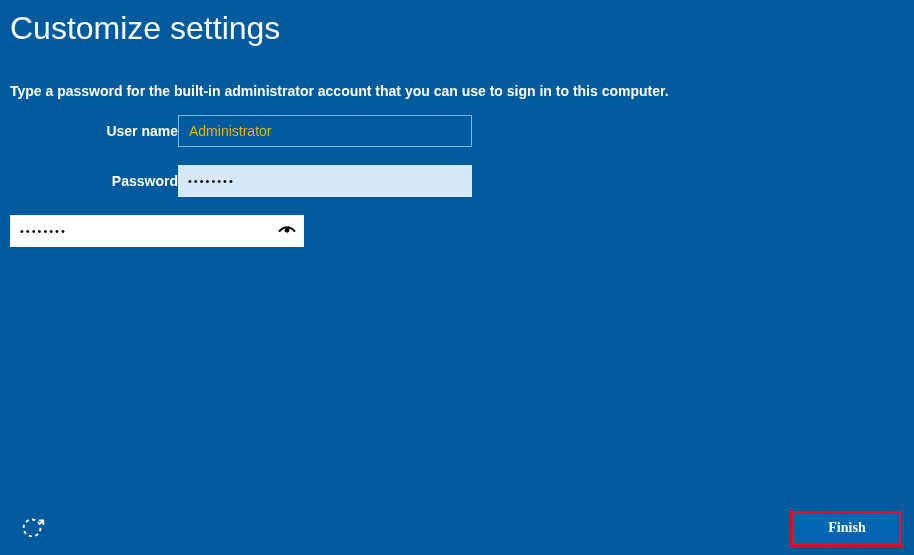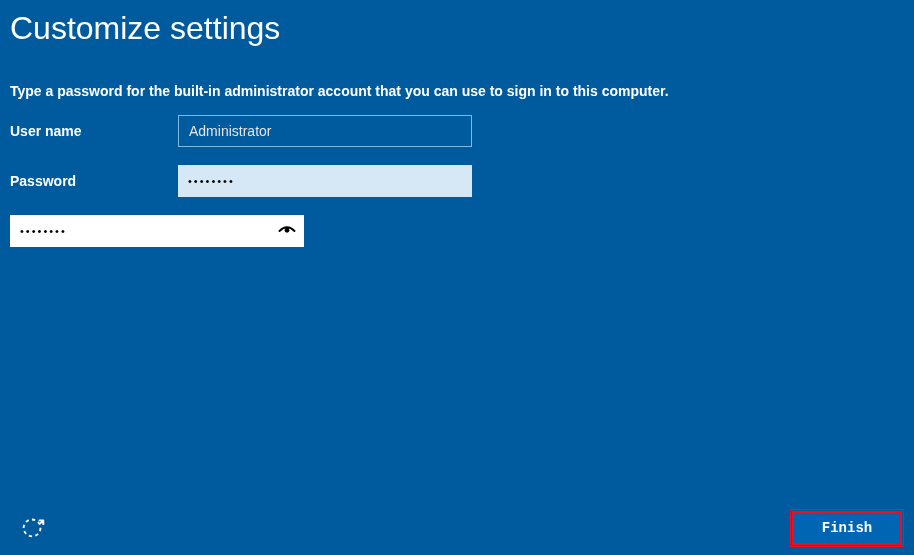--- a/index.html
+++ b/index.html
@@ -31,39 +31,40 @@
     }
     .form-row {
       display: flex;
       align-items: center;
       margin-bottom: 18px;
     }
     .form-label {
       width: 168px;
       font-size: 14px;
       font-weight: 600;
+      text-align: right;
     }
     .field-wrap {
       position: relative;
       width: 294px;
       height: 32px;
     }
     .text-field {
       width: 100%;
       height: 100%;
       font-family: inherit;
       font-size: 14px;
       padding: 0 10px;
       border: none;
       outline: none;
     }
     .username-field {
       background-color: #005a9e;
       border: 1px solid #7fb7dd;
-      color: #e5e5e5;
+      color: #eab308;
     }
     .password-field {
       background-color: #d6e8f5;
       color: #000;
       letter-spacing: 2px;
       font-size: 11px;
     }
     .reenter-field {
       background-color: #ffffff;
       color: #000;
@@ -91,21 +92,21 @@
     }
     .finish-button {
       position: absolute;
       right: 12px;
       bottom: 10px;
       width: 110px;
       height: 34px;
       background-color: #0066b4;
       border: 2px solid #e81123;
       color: #ffffff;
-      font-family: Liberation Mono, monospace;
+      font-family: Liberation Serif, serif;
       font-size: 14px;
       font-weight: 600;
       cursor: pointer;
       outline: 1px solid #e81123;
       outline-offset: 1px;
     }
   </style>
 </head>
 <body>
 

